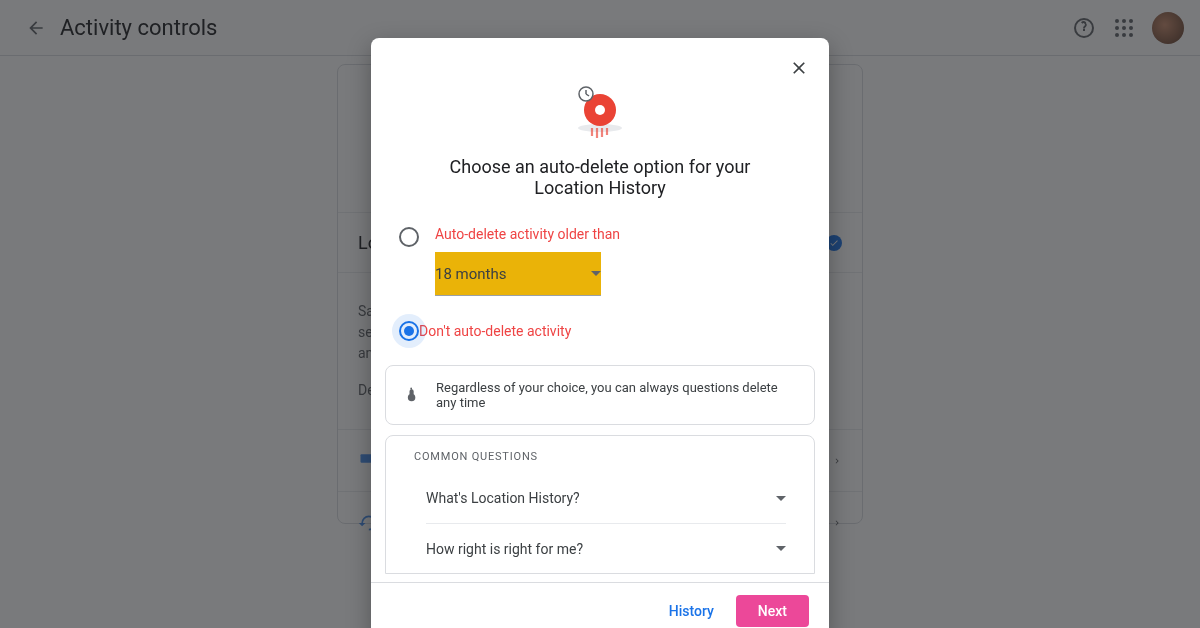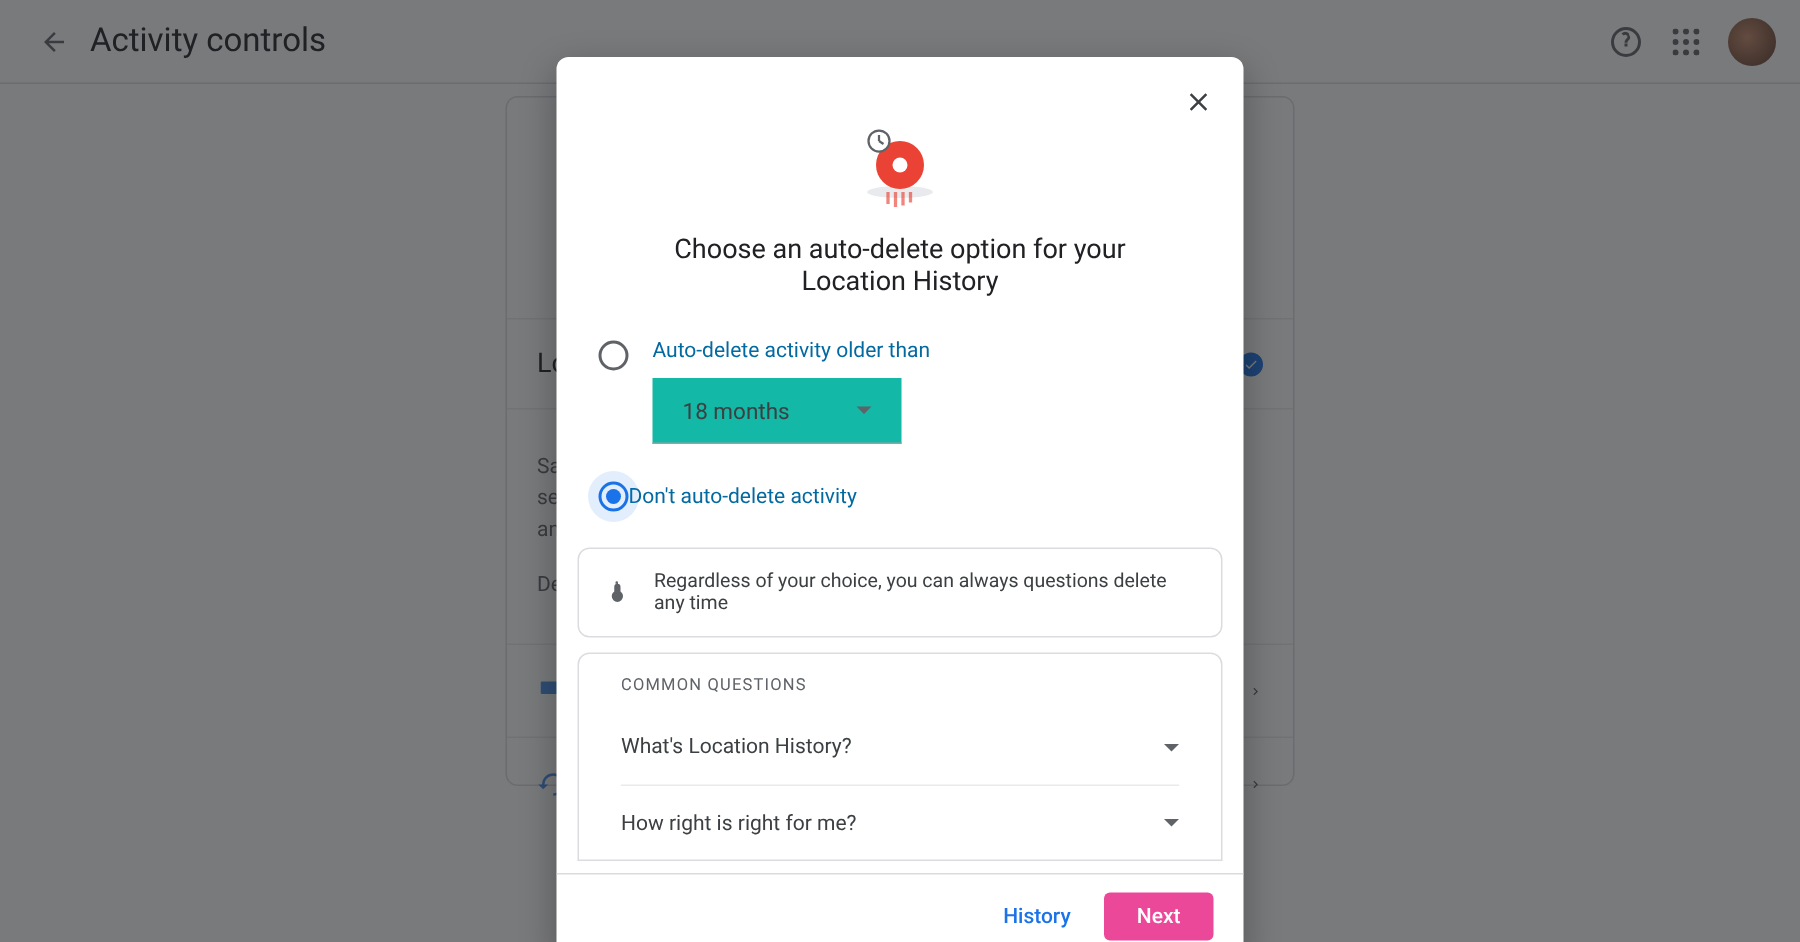--- a/index.html
+++ b/index.html
@@ -29,32 +29,32 @@
 .dialog-hero { display: flex; justify-content: center; margin-top: -6px; }
 .hero-svg { width: 60px; height: 56px; }
 .dialog-title { font-size: 18px; color: #202124; text-align: center; padding: 18px 54px 28px; }
 
 .options { padding: 0 28px; }
 .opt-row { display: flex; align-items: flex-start; gap: 16px; margin-bottom: 12px; }
 .radio { width: 20px; height: 20px; border: 2px solid #5f6368; border-radius: 50%; flex-shrink: 0; margin-top: 1px; cursor: pointer; position: relative; background: #fff; }
 .radio.selected { border-color: #1a73e8; }
 .radio.selected::after { content: ""; position: absolute; inset: 3px; background: #1a73e8; border-radius: 50%; }
 .radio-halol { position: absolute; inset: -9px; background: rgba(26,115,232,0.12); border-radius: 50%; }
-.opt-label { font-size: 14px; color: #0369a1; }
-.select { margin-top: 10px; width: 166px; height: 44px; background: #14b8a6; border-bottom: 1px solid #9aa0a6; display: flex; align-items: center; justify-content: space-between; padding: 0 20px; font-size: 15px; color: #3c4043; cursor: pointer; }
+.opt-label { font-size: 14px; color: #ef4444; }
+.select { margin-top: 10px; width: 166px; height: 44px; background: #eab308; border-bottom: 1px solid #9aa0a6; display: flex; align-items: center; justify-content: space-between; padding: 0 0; font-size: 15px; color: #3c4043; cursor: pointer; }
 .select .tri { width: 0; height: 0; border-left: 5px solid transparent; border-right: 5px solid transparent; border-top: 5px solid #5f6368; }
 .opt2 { display: flex; align-items: center; gap: 0; margin-top: 24px; position: relative; }
 
 .info-box { margin: 24px 14px 0; border: 1px solid #dadce0; border-radius: 8px; padding: 14px 16px; display: flex; align-items: center; gap: 14px; }
 .info-icon { width: 20px; height: 20px; flex-shrink: 0; }
 .info-text { font-size: 13px; color: #3c4043; }
 
 .faq-box { margin: 10px 14px 0; border: 1px solid #dadce0; border-top-left-radius: 8px; border-top-right-radius: 8px; padding: 14px 28px 0; }
 .faq-title { font-size: 11px; letter-spacing: 0.8px; color: #5f6368; text-transform: uppercase; margin-bottom: 10px; }
-.faq-item { height: 50px; display: flex; align-items: center; justify-content: space-between; font-size: 14px; color: #3c4043; cursor: pointer; }
+.faq-item { height: 50px; display: flex; align-items: center; justify-content: space-between; font-size: 14px; color: #3c4043; cursor: pointer; margin-left: 12px; }
 .faq-item + .faq-item { border-top: 1px solid #e8eaed; }
 .faq-tri { width: 0; height: 0; border-left: 5px solid transparent; border-right: 5px solid transparent; border-top: 5px solid #5f6368; }
 
 .dialog-actions { border-top: 1px solid #dadce0; padding: 12px 20px; display: flex; justify-content: flex-end; gap: 10px; margin-top: 8px; }
 .btn-cancel { color: #1a73e8; font-size: 14px; font-weight: 500; padding: 8px 12px; cursor: pointer; border-radius: 4px; }
 .btn-next { background: #ec4899; color: #fff; font-size: 14px; font-weight: 500; padding: 8px 22px; border-radius: 4px; cursor: pointer; }
 </style>
 </head>
 <body>
 

